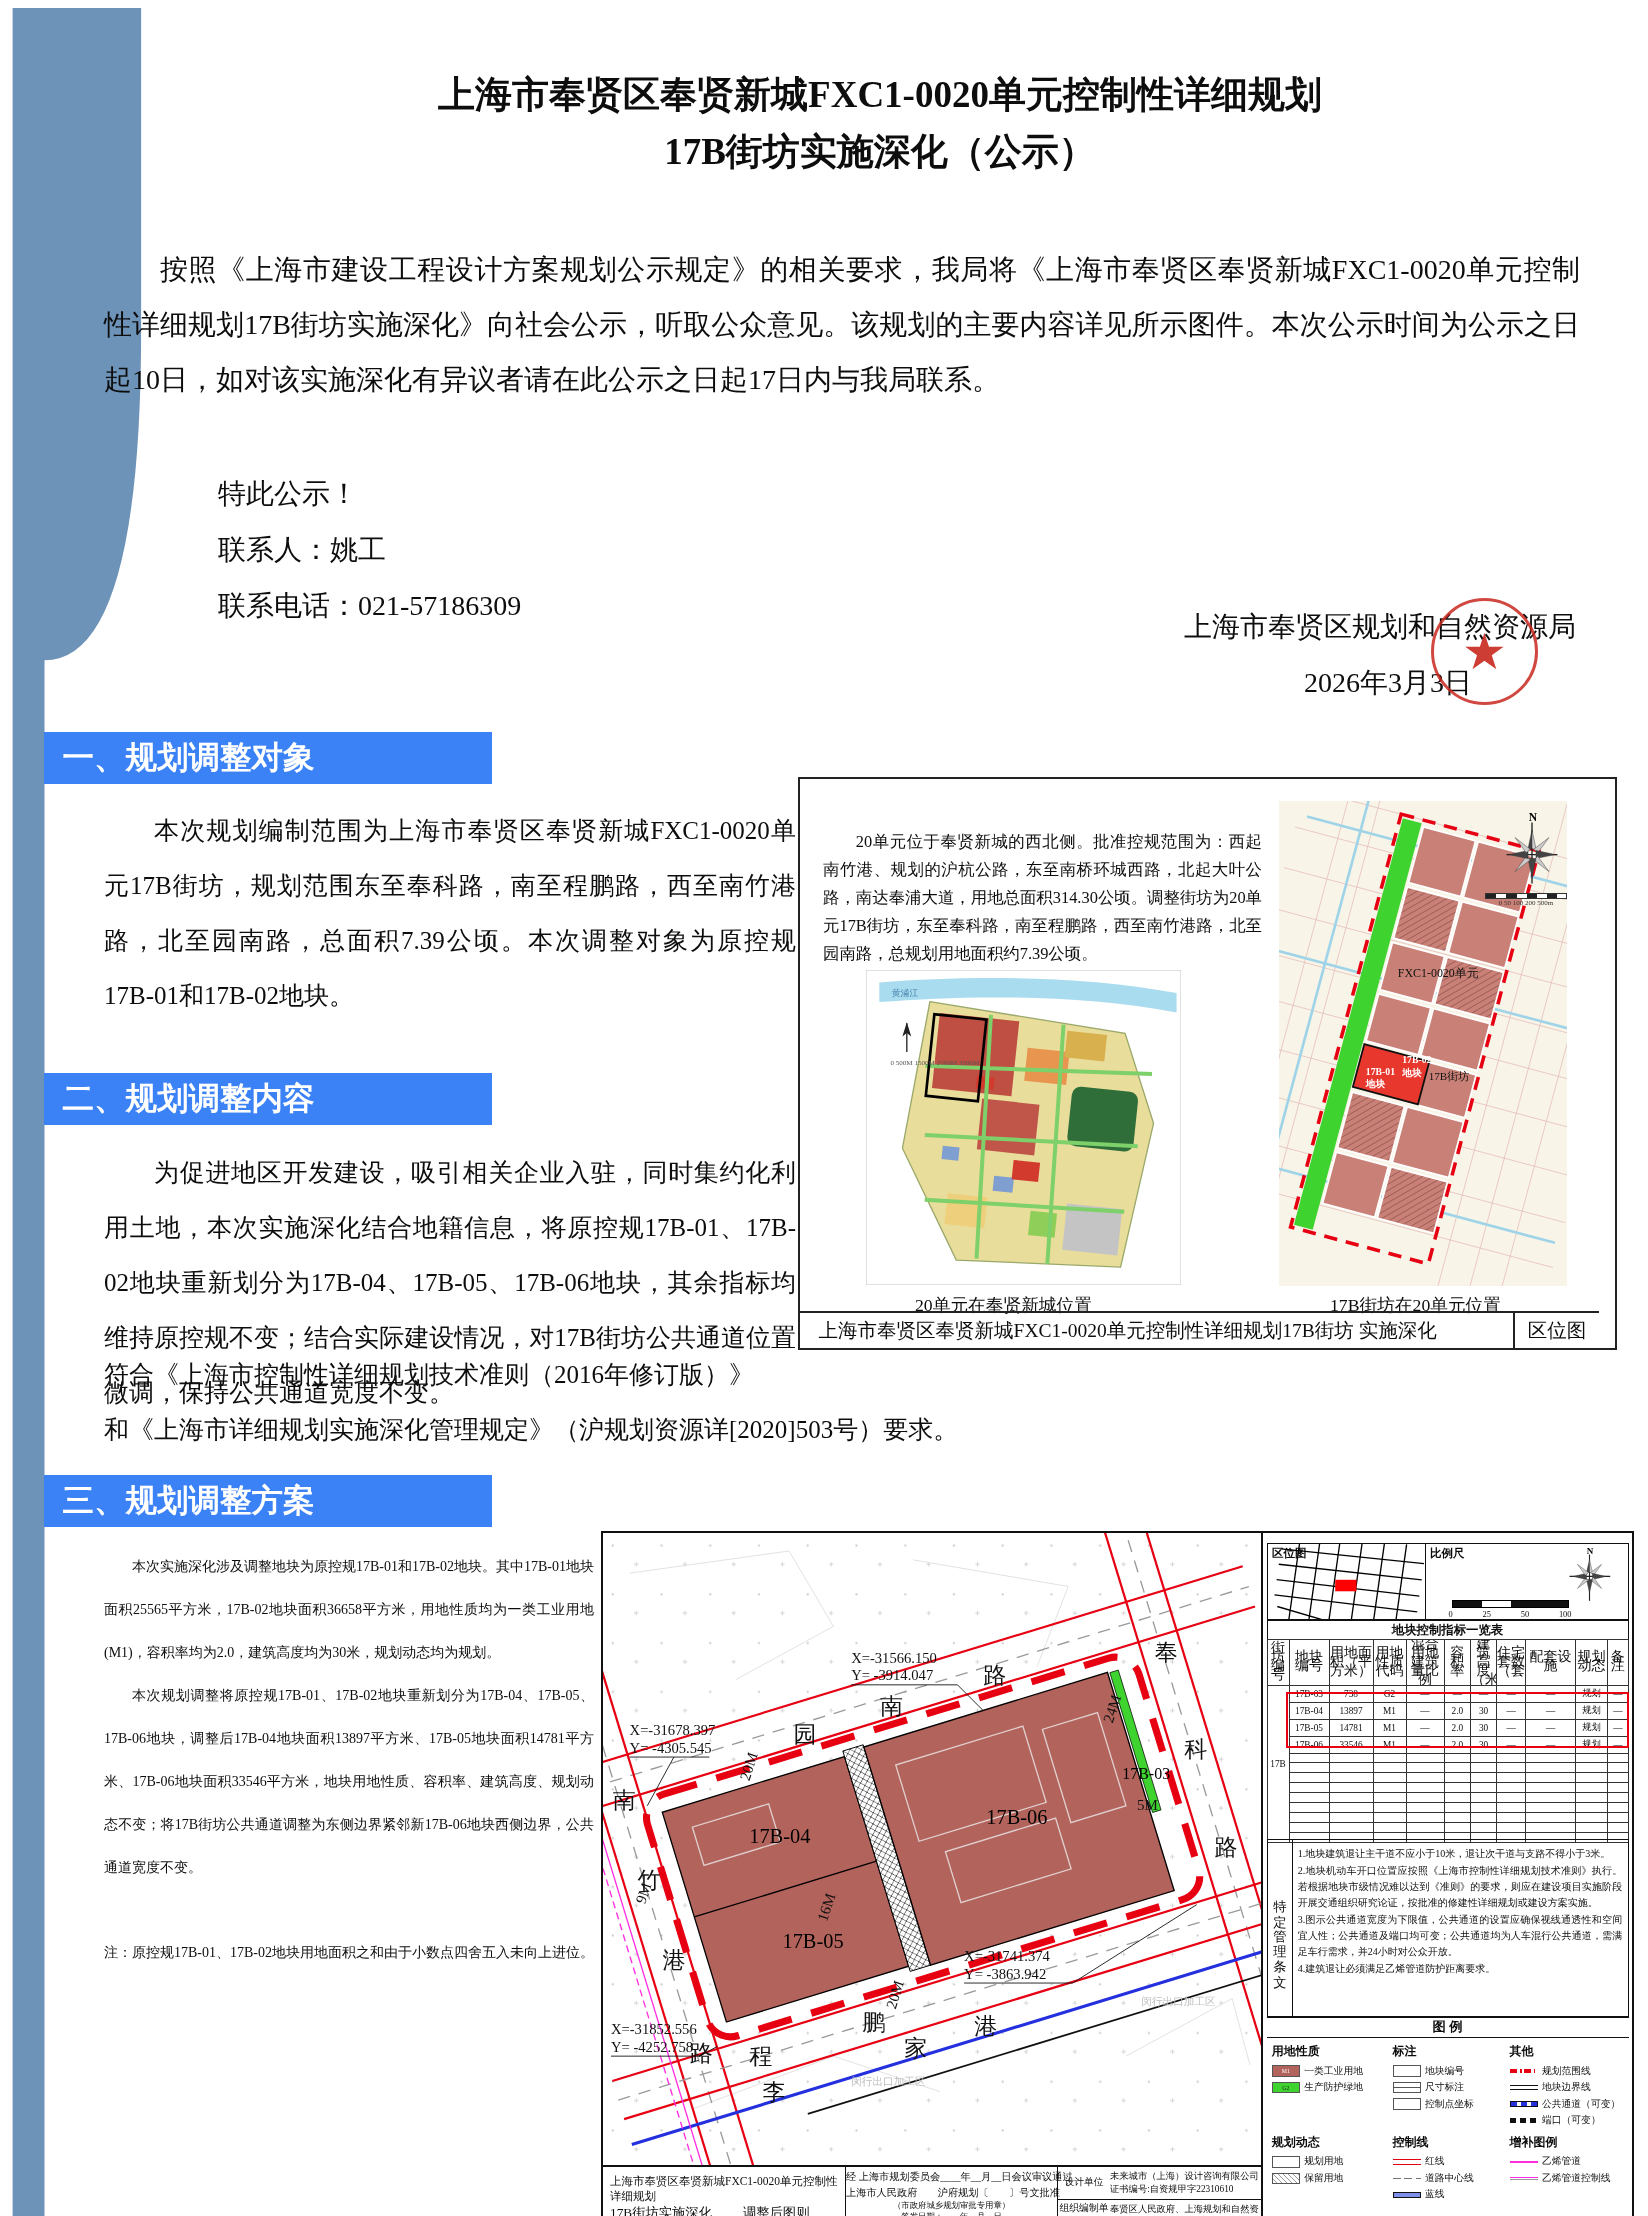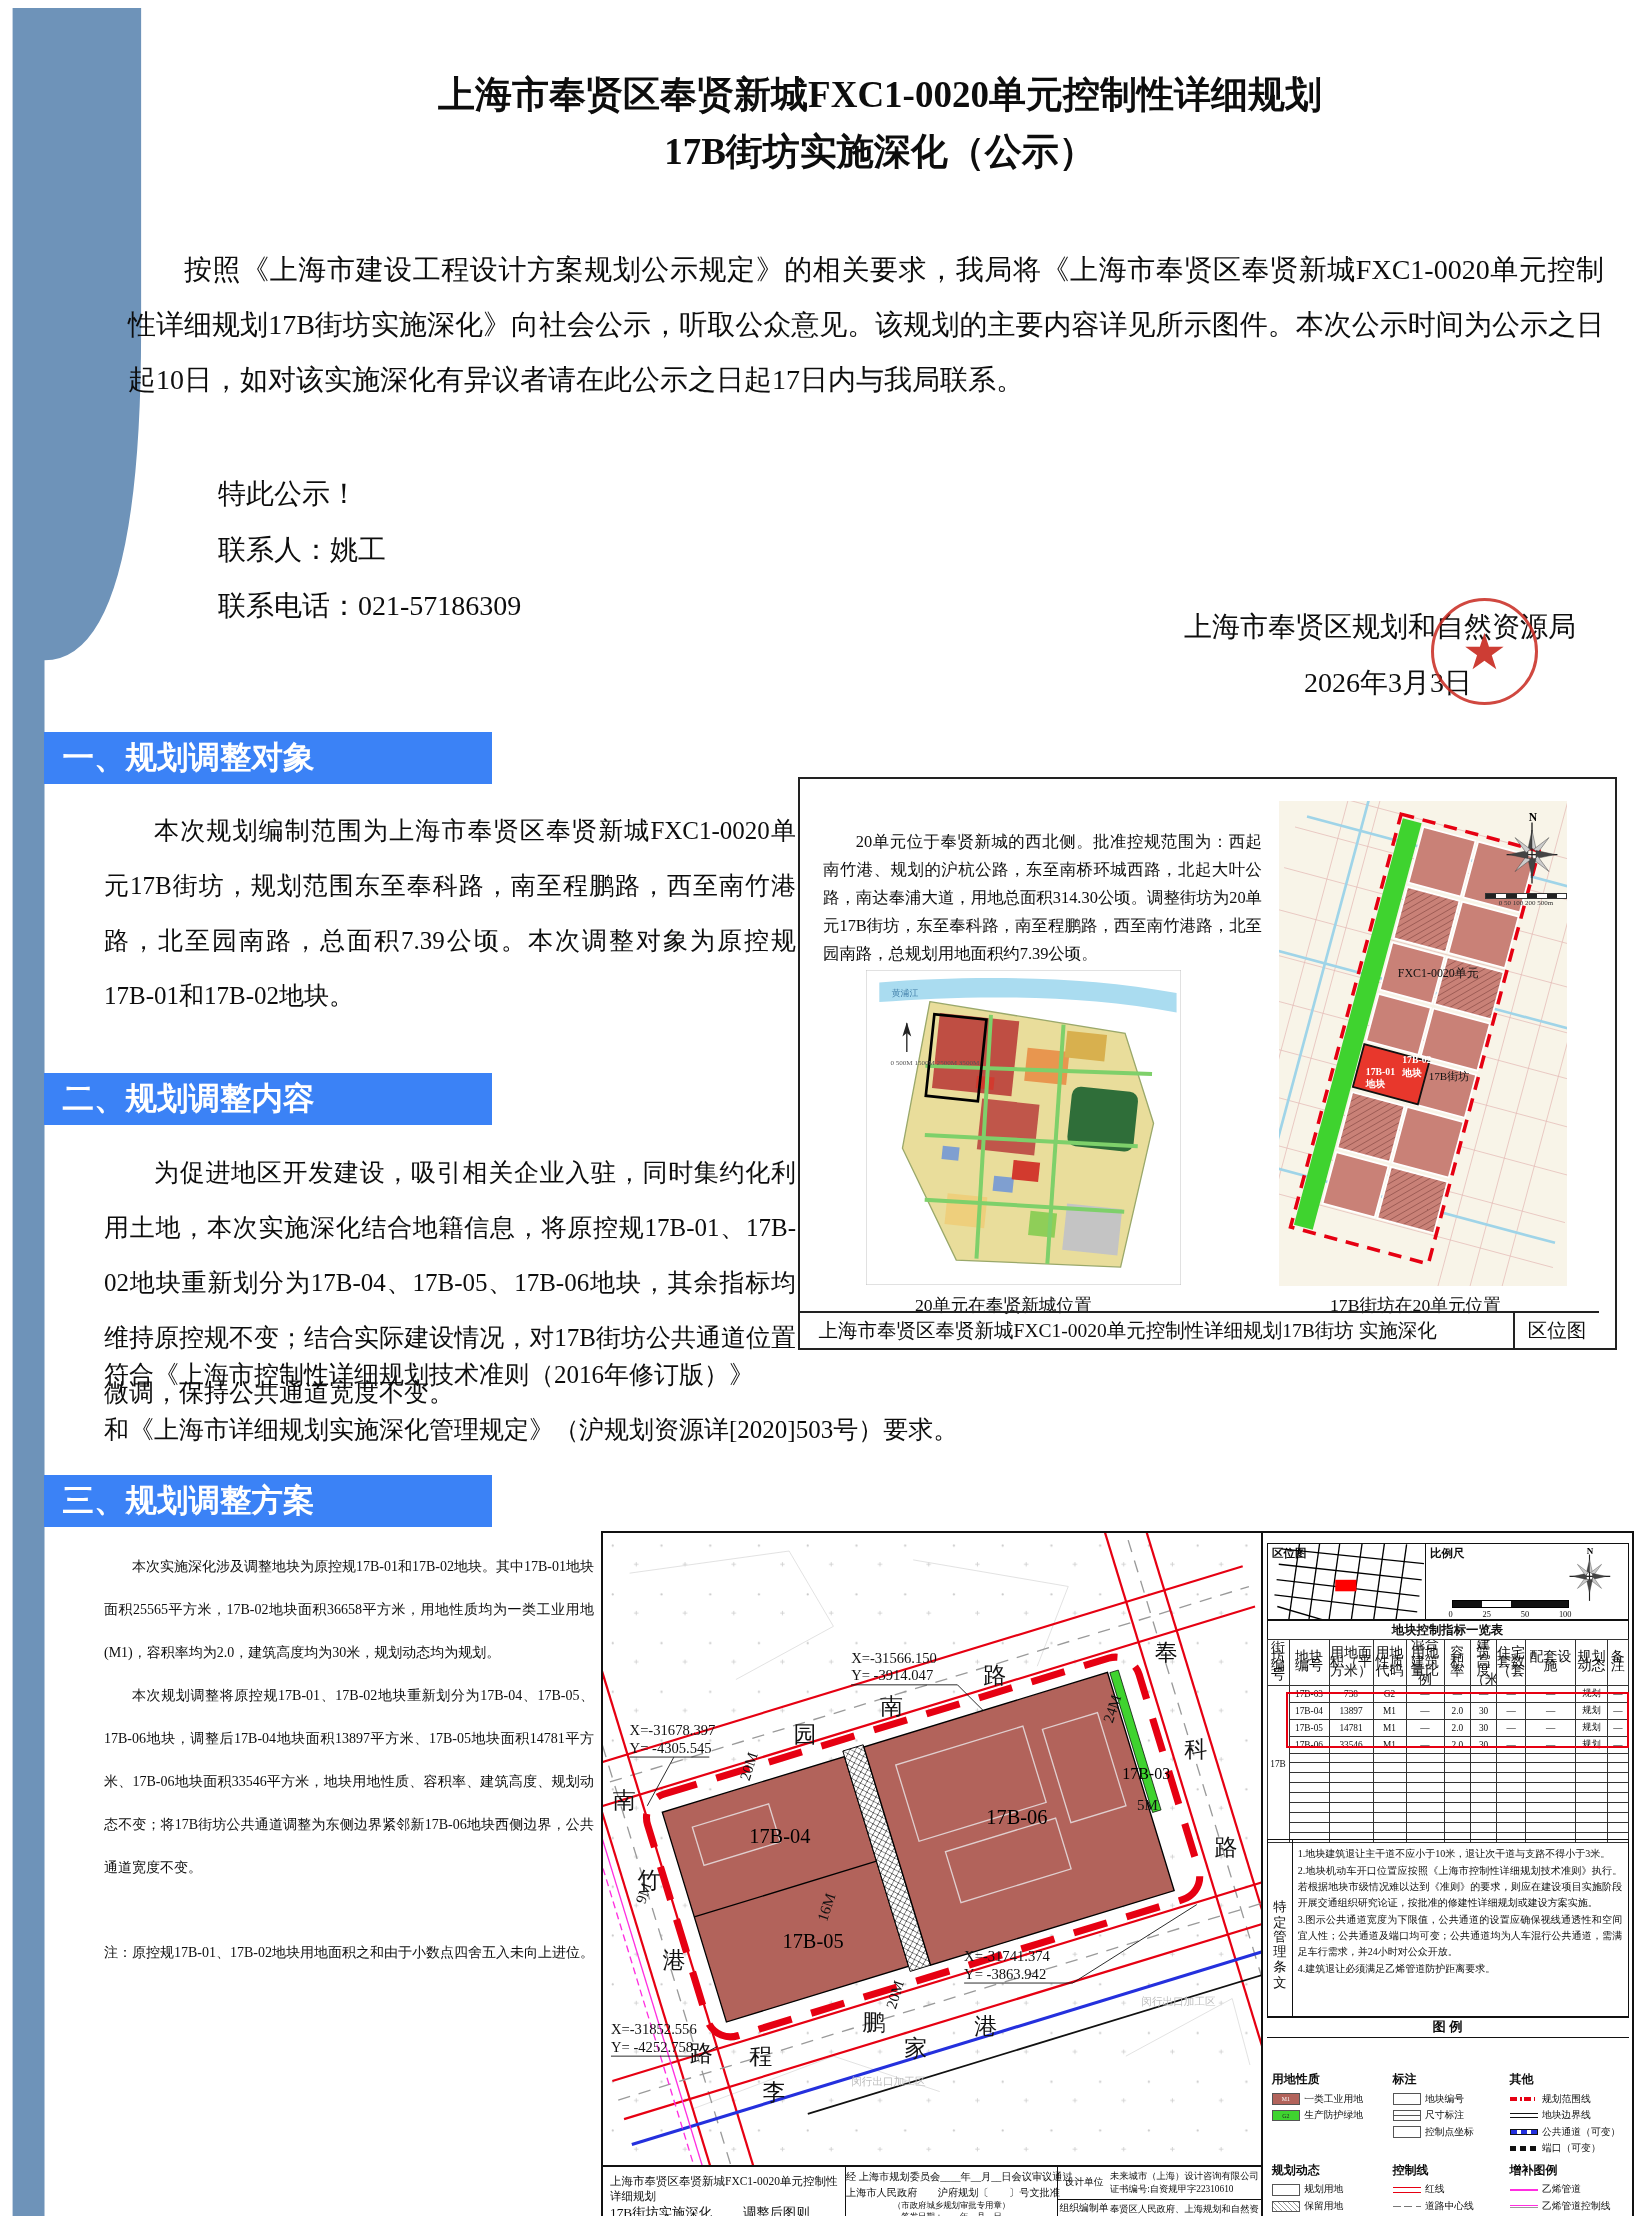--- a/index.html
+++ b/index.html
@@ -4,21 +4,21 @@
 <style>
   html,body{margin:0;padding:0;background:#ffffff;}
   #page{position:relative;width:1649px;height:2332px;background:#fff;overflow:hidden;
         font-family:"Liberation Serif","DejaVu Serif",serif;color:#0d0d0d;}
   
   #blue-band{position:absolute;left:0;top:0;width:1649px;height:2332px;pointer-events:none;}
   
   .doc-title{position:absolute;left:142px;right:31px;top:66px;text-align:center;
              font-size:37px;font-weight:bold;line-height:57px;}
   .intro{position:absolute;left:104px;width:1476px;top:242px;font-size:28px;line-height:55px;
-         text-align:justify;text-indent:2em;margin-left:24px;}
+         text-align:justify;text-indent:2em;}
   .pline{position:absolute;left:218px;font-size:28px;line-height:31px;white-space:nowrap;}
   .agency-line{position:absolute;right:73px;top:608px;font-size:28px;white-space:nowrap;}
   .date-line{position:absolute;right:177px;top:664px;font-size:28px;white-space:nowrap;}
   .stamp{position:absolute;left:1431px;top:598px;width:101px;height:101px;border:3.1px solid rgba(200,40,30,.85);
          border-radius:50%;display:flex;align-items:center;justify-content:center;}
   .stamp span{color:rgba(200,40,30,.9);font-size:50px;line-height:50px;}
   .sec-head{position:absolute;left:44px;width:448px;height:52px;background:#3b82f6;color:#ffffff;
             font-size:31.5px;font-weight:bold;line-height:52px;padding-left:18.6px;box-sizing:border-box;white-space:nowrap;}
   .sec-body{position:absolute;font-size:25px;line-height:55px;text-align:justify;}
   .sec-body p{margin:0;text-indent:2em;}
@@ -77,21 +77,21 @@
   .rp-table tr.empty td{height:8.9px;}
   .rp-redbox{position:absolute;left:23px;right:2.7px;top:159px;height:52px;border:2.2px solid #e60012;pointer-events:none;}
   .rp-notes{position:absolute;left:3.5px;right:3.5px;top:306px;height:177px;border:1.3px solid #111;display:flex;}
   .rp-notes .vlab{width:25px;border-right:1.3px solid #111;writing-mode:vertical-lr;letter-spacing:15px;
        font-size:13.3px;display:flex;align-items:center;justify-content:center;padding-top:11.5px;box-sizing:border-box;}
   .rp-notes .ntxt{flex:1;padding:6.2px 5.3px;font-size:10px;line-height:16px;text-align:justify;}
   .rp-notes .ntxt div{margin-bottom:0.9px;}
   .rp-legbar{position:absolute;left:3.5px;right:3.5px;top:483px;height:20.4px;border-top:1.8px solid #111;border-bottom:1.8px solid #111;
        text-align:center;font-size:13.3px;font-weight:bold;line-height:20.4px;}
   .rp-legend{position:absolute;left:3.5px;right:3.5px;top:504px;bottom:3.5px;}
-  .lgroup{position:absolute;width:111px;margin-top:28px;}
+  .lgroup{position:absolute;width:111px;}
   .lgroup h4{margin:0 0 4.4px 0;font-size:12px;}
   .litem{display:flex;align-items:center;margin-bottom:3.5px;}
   .lsw{width:28px;height:11.5px;margin-right:4.4px;border:0.4px solid #555;box-sizing:border-box;position:relative;
        font-size:5.8px;color:#222;text-align:center;line-height:10.6px;flex:0 0 28px;}
   .litem span.lbl{font-size:9.8px;white-space:nowrap;}
   .sw-m1{background:#b2635b;color:#fff;}
   .sw-g2{background:#3fd32f;}
   .sw-scope{border:none;height:4.4px;background:repeating-linear-gradient(90deg,#e60012 0 7px,#fff 7px 9.8px,#e60012 9.8px 11.5px,#fff 11.5px 14px);}
   .sw-bdy{border:none;border-top:1.3px solid #111;border-bottom:1.3px solid #111;height:5.3px;}
   .sw-chan{border:0.4px solid #111;height:6.2px;background:repeating-linear-gradient(90deg,#2430dd 0 6.2px,#fff 6.2px 9.8px);}

